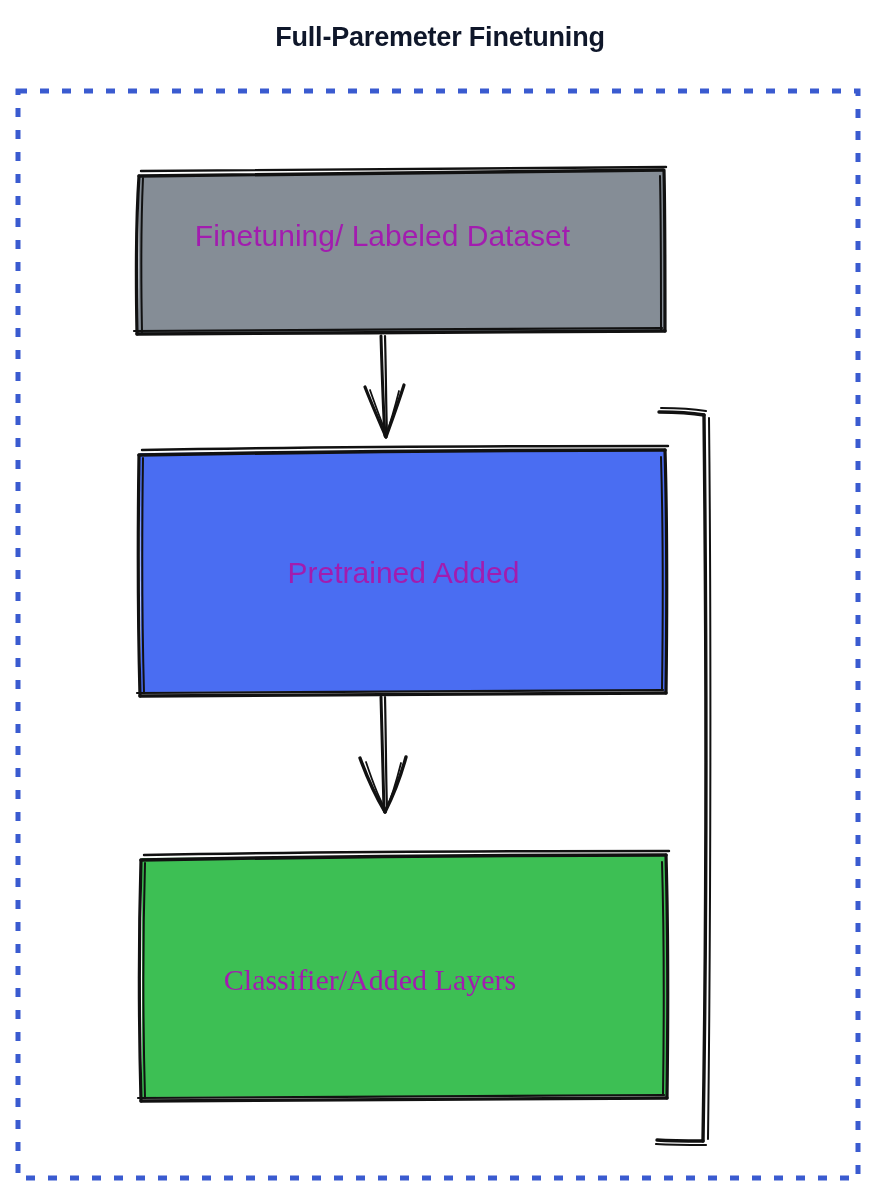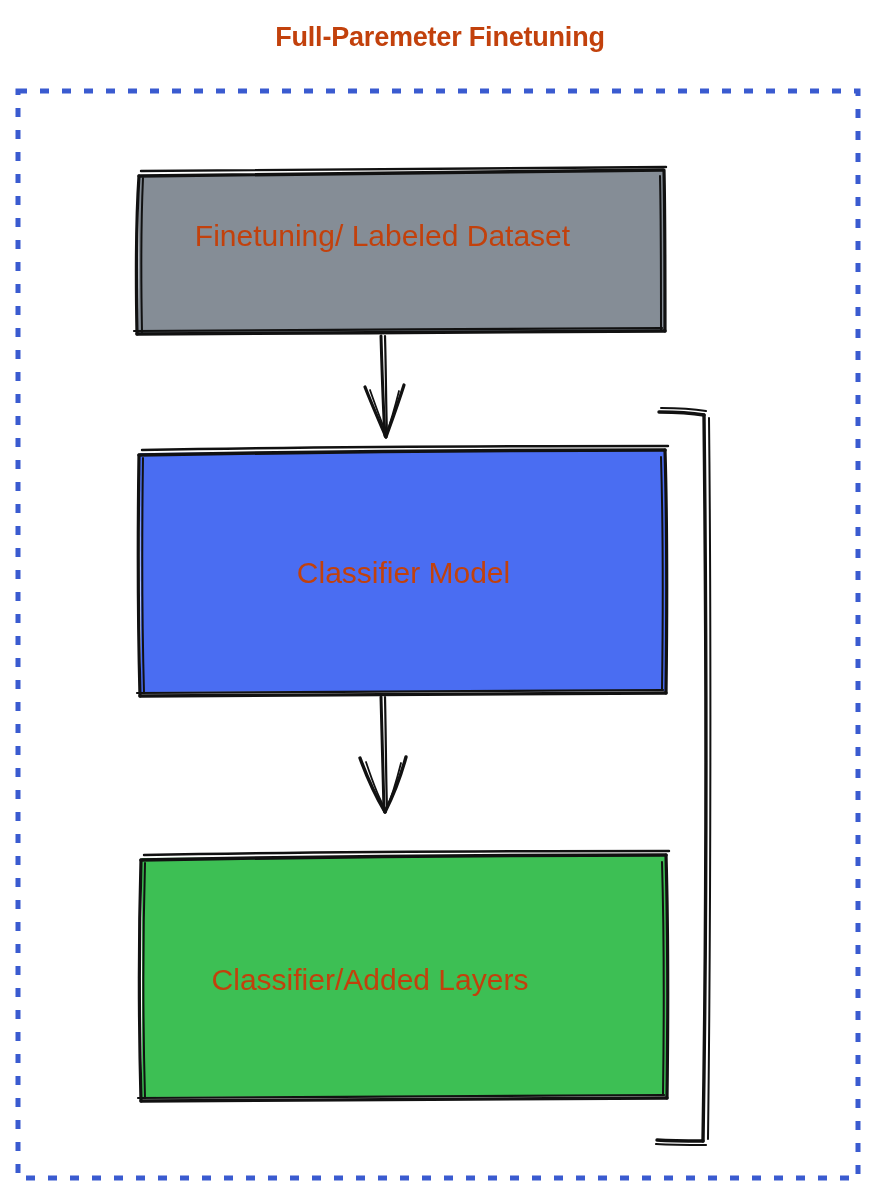--- a/index.html
+++ b/index.html
@@ -20,21 +20,21 @@
   #sketch-layer {
     position: absolute;
     left: 0;
     top: 0;
     width: 880px;
     height: 1200px;
   }
   .txt {
     position: absolute;
     white-space: pre;
-    color: #c2410c;
+    color: #a21caf;
   }
   #diagram-title {
     left: 0;
     top: 22px;
     width: 880px;
     text-align: center;
     font-size: 27px;
     font-weight: bold;
     letter-spacing: -0.2px;
   }
@@ -54,20 +54,21 @@
     font-size: 30px;
     text-indent: 2px;
   }
   #node-label-classifier {
     left: 138px;
     top: 963px;
     width: 465px;
     text-align: center;
     font-size: 30px;
     text-indent: -1px;
+    font-family: Liberation Serif, serif;
   }
   #edge-label-train-update {
     left: 737px;
     top: 698px;
     font-size: 27px;
     line-height: 38px;
   }
   #edge-label-train-update span { display: block; }
 </style>
 </head>
@@ -143,22 +144,22 @@
 
       <path d="M704,415 C706,600 707,900 703,1141" fill="none" stroke="#111111" stroke-width="3.4" stroke-linecap="round"></path>
       <path d="M709,418 C711,600 711,900 708,1139" fill="none" stroke="#111111" stroke-width="2" stroke-linecap="round"></path>
 
       <path d="M703,1141 C688,1141 672,1141 657,1140" fill="none" stroke="#111111" stroke-width="3.4" stroke-linecap="round"></path>
       <path d="M706,1145 C690,1145 673,1145 656,1144" fill="none" stroke="#111111" stroke-width="2.2" stroke-linecap="round"></path>
     </g>
 
   </svg>
 
-  <div class="txt" id="diagram-title" style="color: #c2410c;">Full-Paremeter Finetuning</div>
+  <div class="txt" id="diagram-title" style="color: #0f172a;">Full-Paremeter Finetuning</div>
 
   <div class="txt" id="node-label-dataset">Finetuning/ Labeled Dataset</div>
 
-  <div class="txt" id="node-label-pretrained">Classifier Model</div>
+  <div class="txt" id="node-label-pretrained">Pretrained Added</div>
 
   <div class="txt" id="node-label-classifier">Classifier/Added Layers</div>
 
 
 </div>
 
 </body></html>

